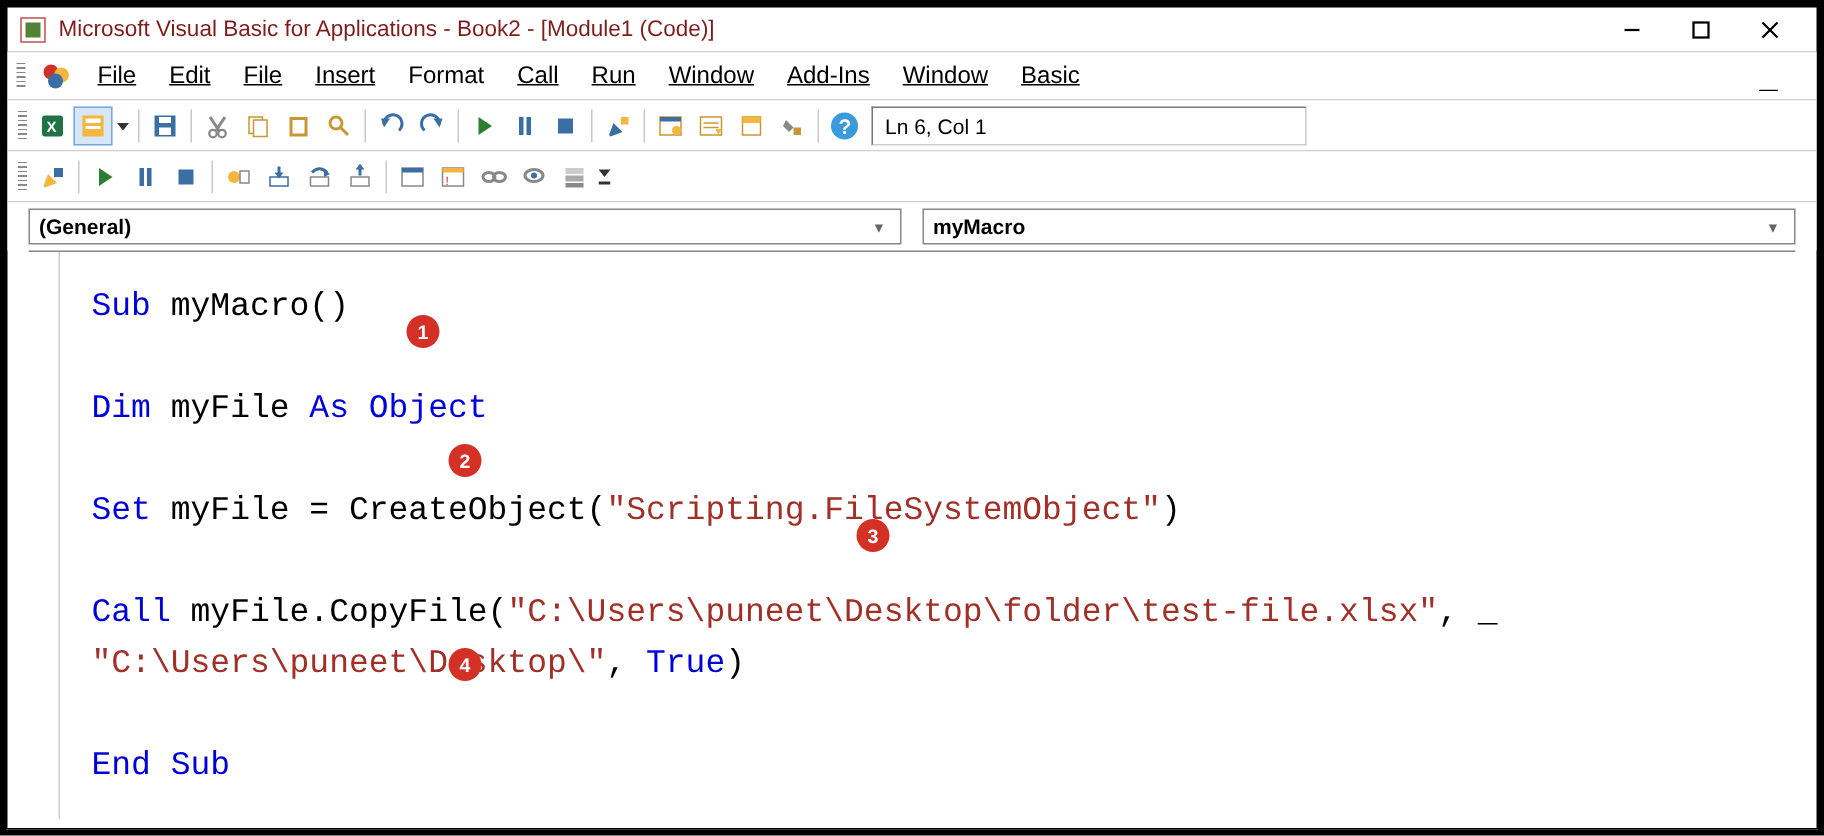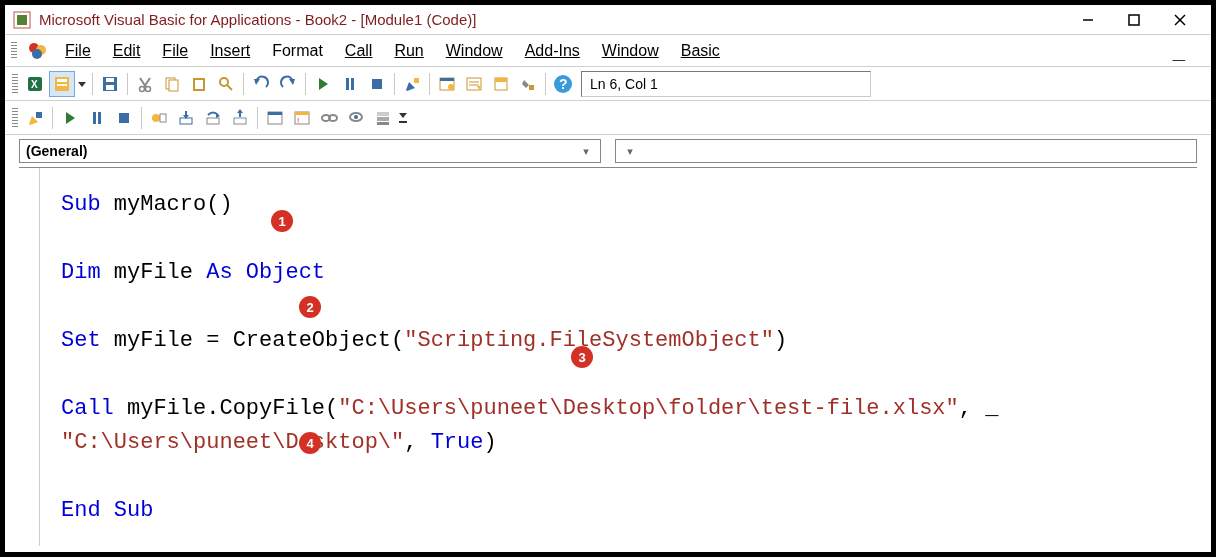--- a/index.html
+++ b/index.html
@@ -440,20 +440,21 @@
         </svg>
       </div>
   </div>
 
   <div class="selectors">
     <div class="selector">
       <span class="val">(General)</span>
       <span class="dd">▾</span>
     </div>
     <div class="selector">
+      <span class="val">myMacro</span>
       <span class="dd">▾</span>
     </div>
   </div>
 
   <div class="codearea">
     <div class="vline"></div>
 <pre class="code"><span class="kw">Sub</span><span> myMacro()</span>
 <span> </span>
 <span class="kw">Dim</span><span> myFile </span><span class="kw">As Object</span>
 <span> </span>

